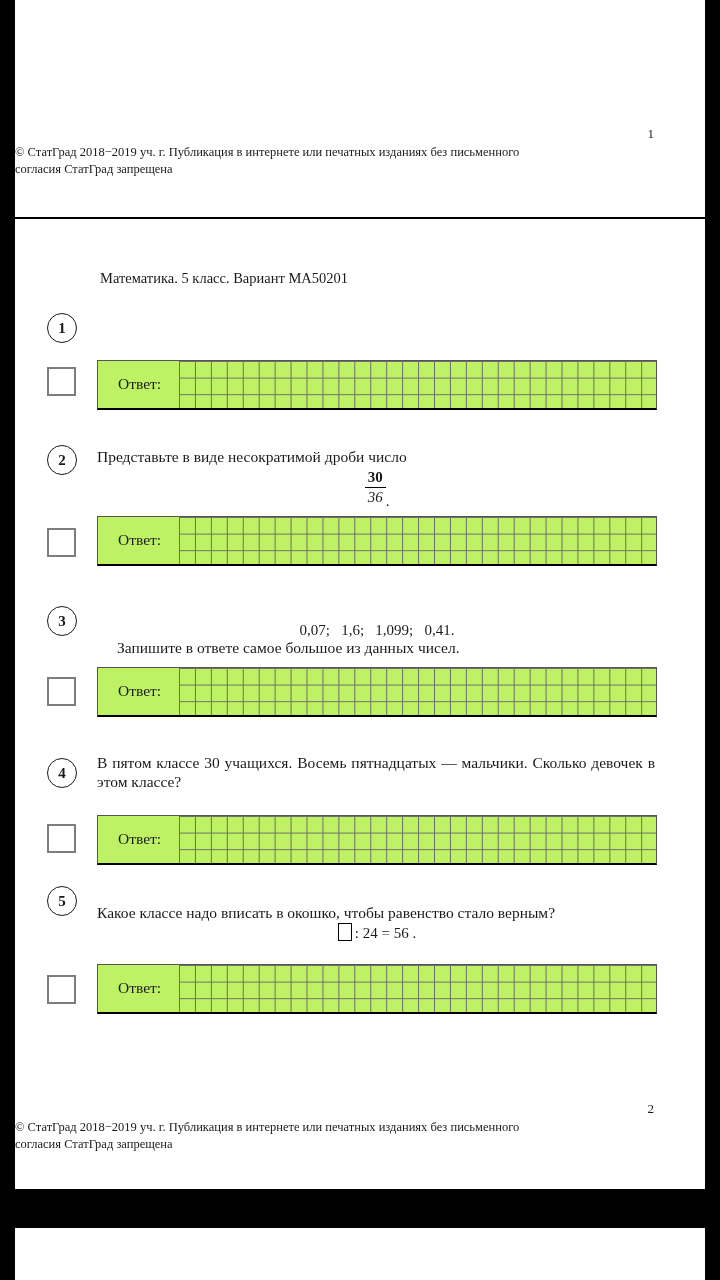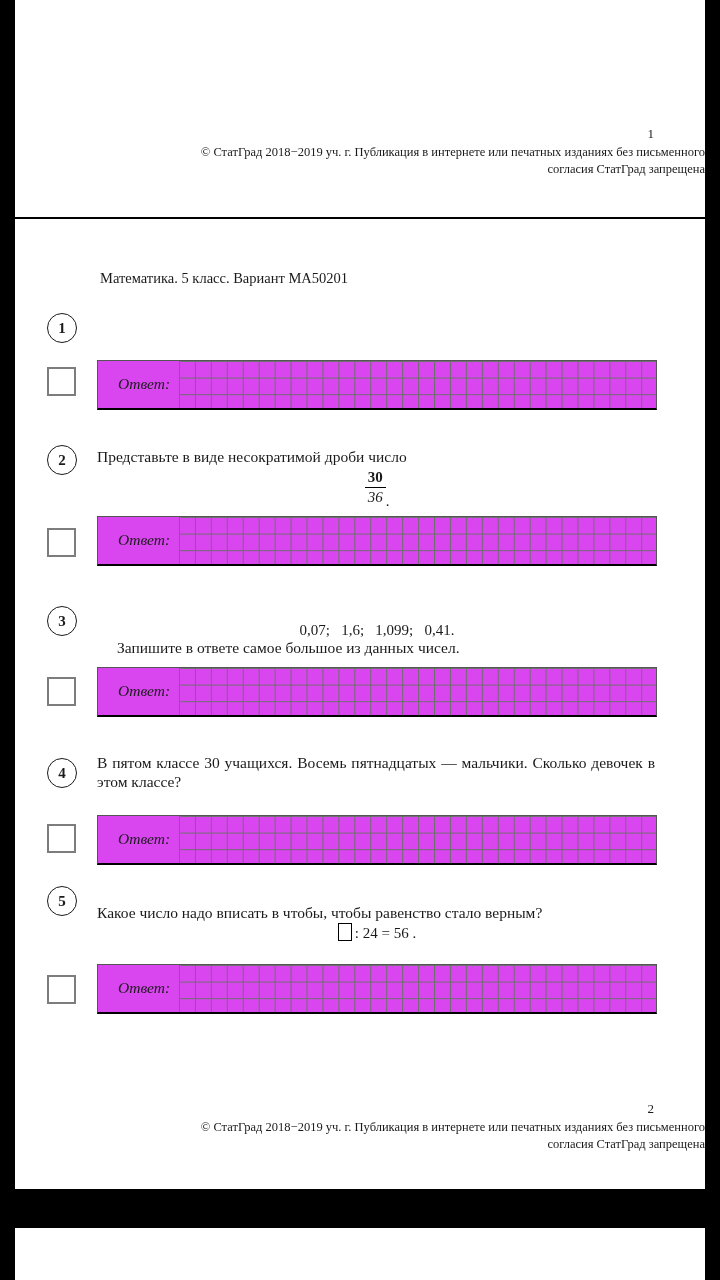--- a/index.html
+++ b/index.html
@@ -9,21 +9,21 @@
     font-family:"Liberation Serif", serif;
     color:#1a1a1a;
     -webkit-font-smoothing:antialiased;
   }
   .page{position:absolute;left:15px;width:690px;background:#fff;}
   #page1{top:0;height:217px;}
   #page2{top:219px;height:970px;}
   #page3{top:1228px;height:52px;}
 
   .page-number{position:absolute;right:51px;font-size:13px;}
-  .footer{position:absolute;left:0;width:100%;text-align:right;
+  .footer{position:absolute;left:0;width:100%;text-align:left;
           font-size:12.5px;line-height:17px;}
 
   .doc-header{position:absolute;left:85px;font-size:14.5px;}
 
   .qcircle{
     position:absolute;left:32px;width:28px;height:28px;
     border:1.5px solid #1a1a1a;border-radius:50%;
     display:flex;align-items:center;justify-content:center;
     font-weight:bold;font-size:15px;background:#fff;
   }
@@ -34,21 +34,21 @@
   .frac{display:inline-block;text-align:center;vertical-align:middle;font-size:15px;line-height:19px;}
   .frac-num{display:block;border-bottom:1.2px solid #000;padding:0 3px;font-weight:bold;}
   .frac-den{display:block;font-style:italic;}
   .frac-dot{display:inline-block;vertical-align:-15px;}
 
   .eq-box{display:inline-block;width:12px;height:16px;border:1.2px solid #000;
           vertical-align:-3px;margin-right:3px;background:#fff;}
 
   .answer-box{
     position:absolute;left:82px;width:560px;height:50px;box-sizing:border-box;
-    border:1px solid #555;border-bottom:2px solid #000;background:#d946ef;font-style:italic;
+    border:1px solid #555;border-bottom:2px solid #000;background:#bef264;
   }
   .answer-label{position:absolute;left:20px;top:14px;font-size:15.5px;}
   .answer-grid{
     position:absolute;left:81px;top:0;right:0;bottom:0;
     background-image:
       linear-gradient(to right,#6e6e6e 1px,transparent 1px),
       linear-gradient(to bottom,#6e6e6e 1px,transparent 1px);
     background-size:15.95px 16.6px;
   }
   .side-checkbox{
@@ -103,21 +103,21 @@
 
   <div class="qcircle" style="top:539px;">4</div>
   <div class="qtext justify" style="top:535px;">В пятом классе 30 учащихся. Восемь пятнадцатых — мальчики. Сколько девочек в этом классе?</div>
   <div class="side-checkbox" style="top:605px;"></div>
   <div class="answer-box" style="top:596px;">
     <span class="answer-label">Ответ:</span>
     <div class="answer-grid"></div>
   </div>
 
   <div class="qcircle" style="top:667px;">5</div>
-  <div class="qtext" style="top:685px;">Какое число надо вписать в чтобы, чтобы равенство стало верным?</div>
+  <div class="qtext" style="top:685px;">Какое классе надо вписать в окошко, чтобы равенство стало верным?</div>
   <div class="center-line" style="top:704px;">
     <span class="eq-box"></span><span>:&nbsp;24&nbsp;=&nbsp;56&nbsp;.</span>
   </div>
   <div class="side-checkbox" style="top:756px;"></div>
   <div class="answer-box" style="top:745px;">
     <span class="answer-label">Ответ:</span>
     <div class="answer-grid"></div>
   </div>
 
   <div class="page-number" style="top:882px;">2</div>

